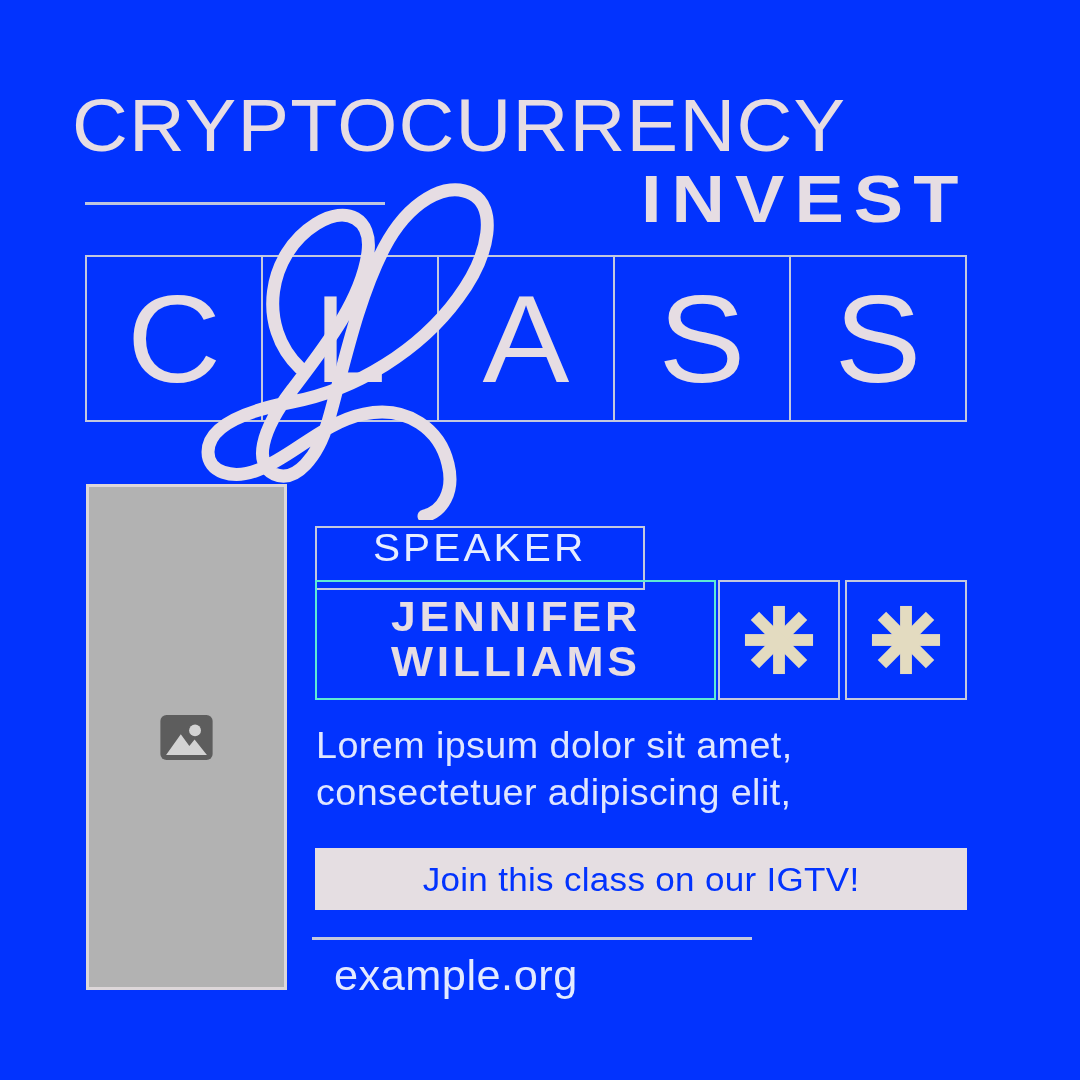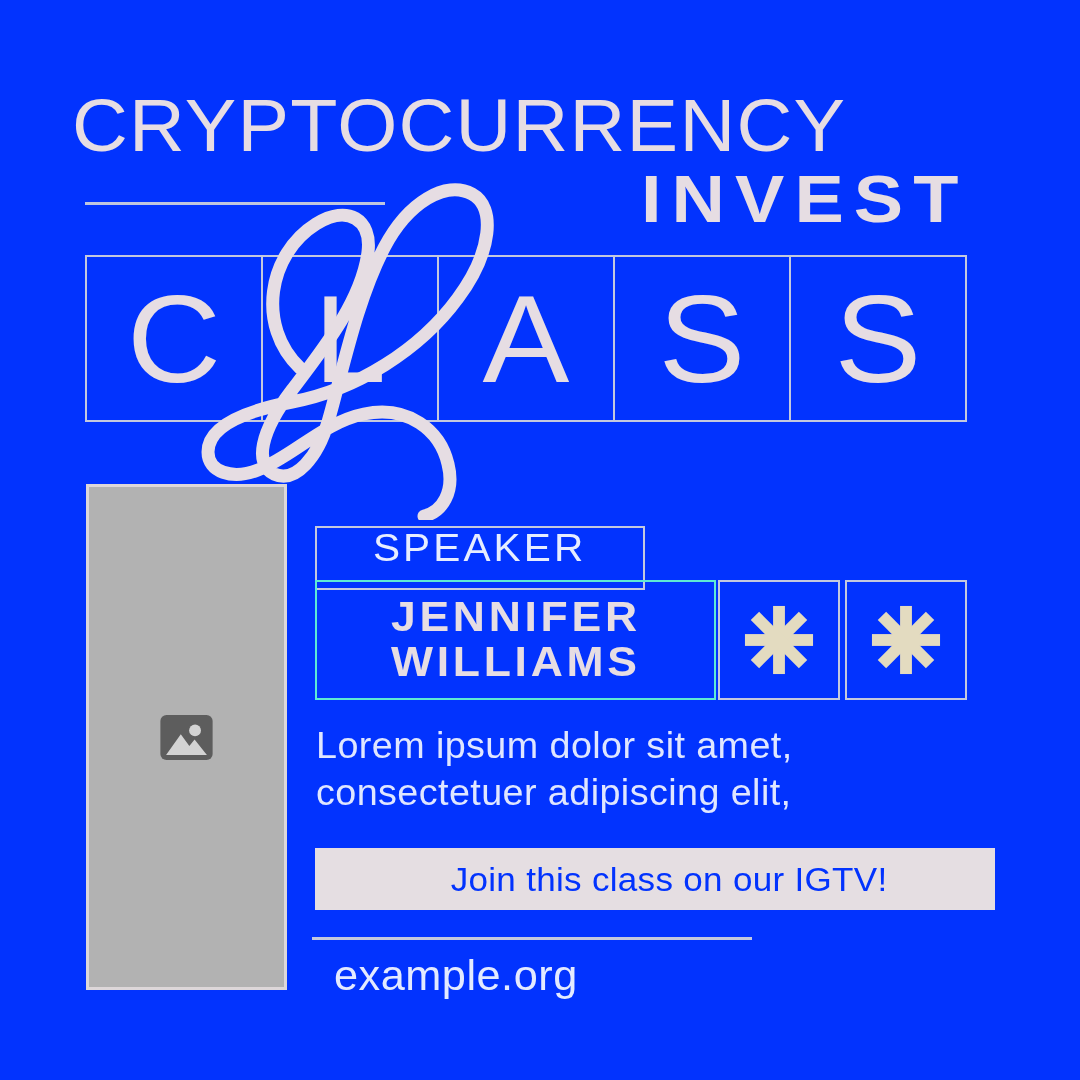--- a/index.html
+++ b/index.html
@@ -193,21 +193,20 @@
   .cta-bar {
     position: absolute;
     left: 315px;
     top: 848px;
     width: 652px;
     height: 62px;
     background: #e5dee2;
     display: flex;
     align-items: center;
     justify-content: center;
-    padding-left: 28px;
   }
   .cta-text {
     color: #0233fe;
     font-size: 34px;
     font-weight: 400;
     letter-spacing: 0.3px;
     line-height: 1;
     transform: scaleX(1.03);
   }
 

